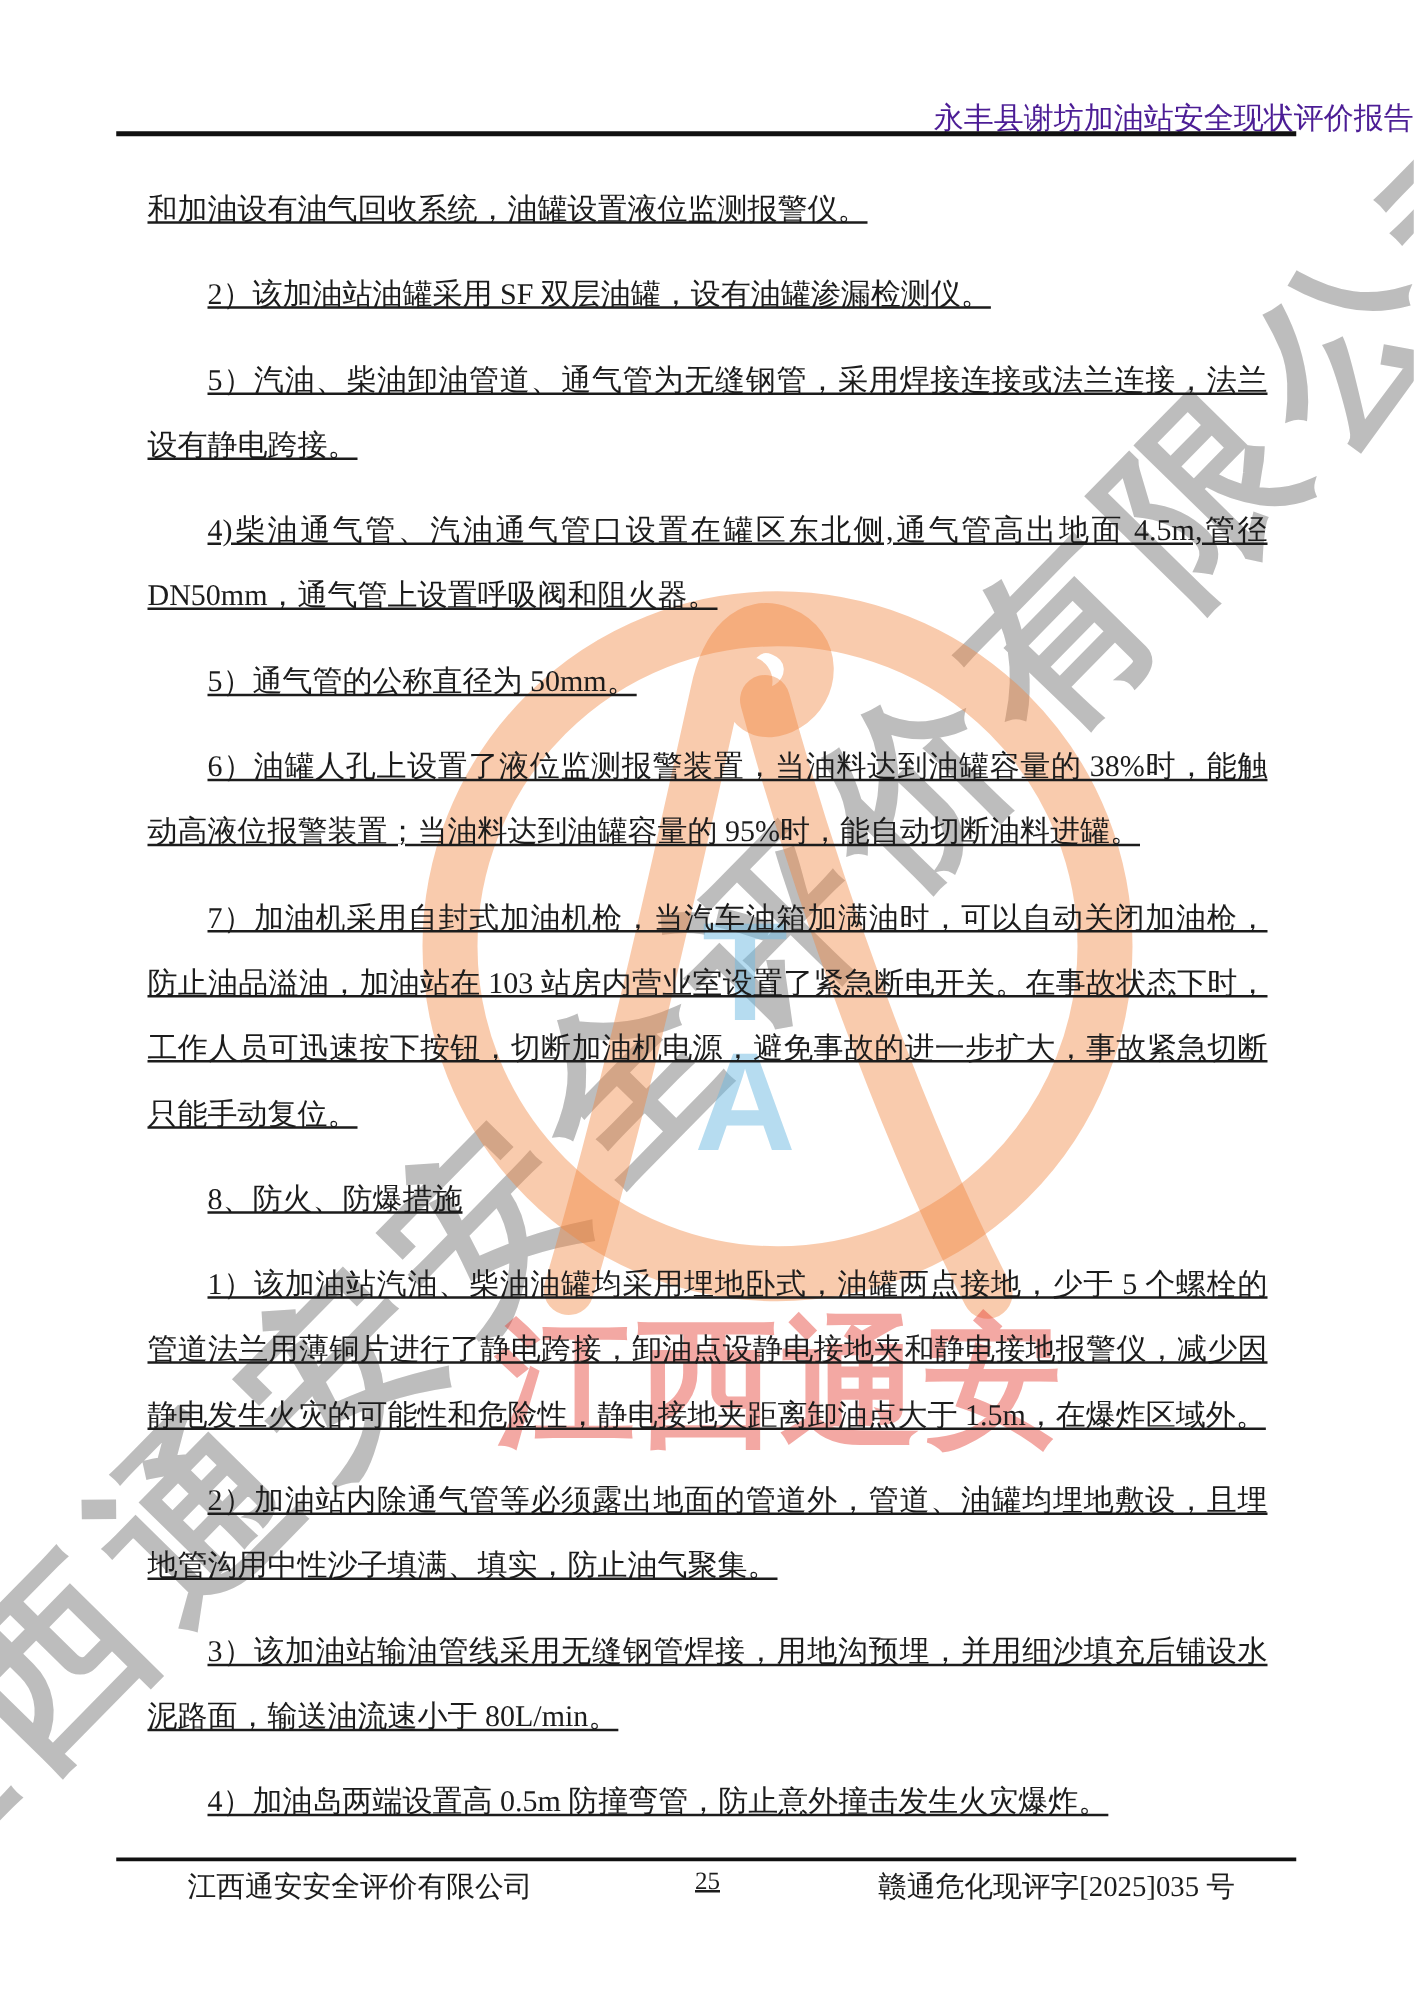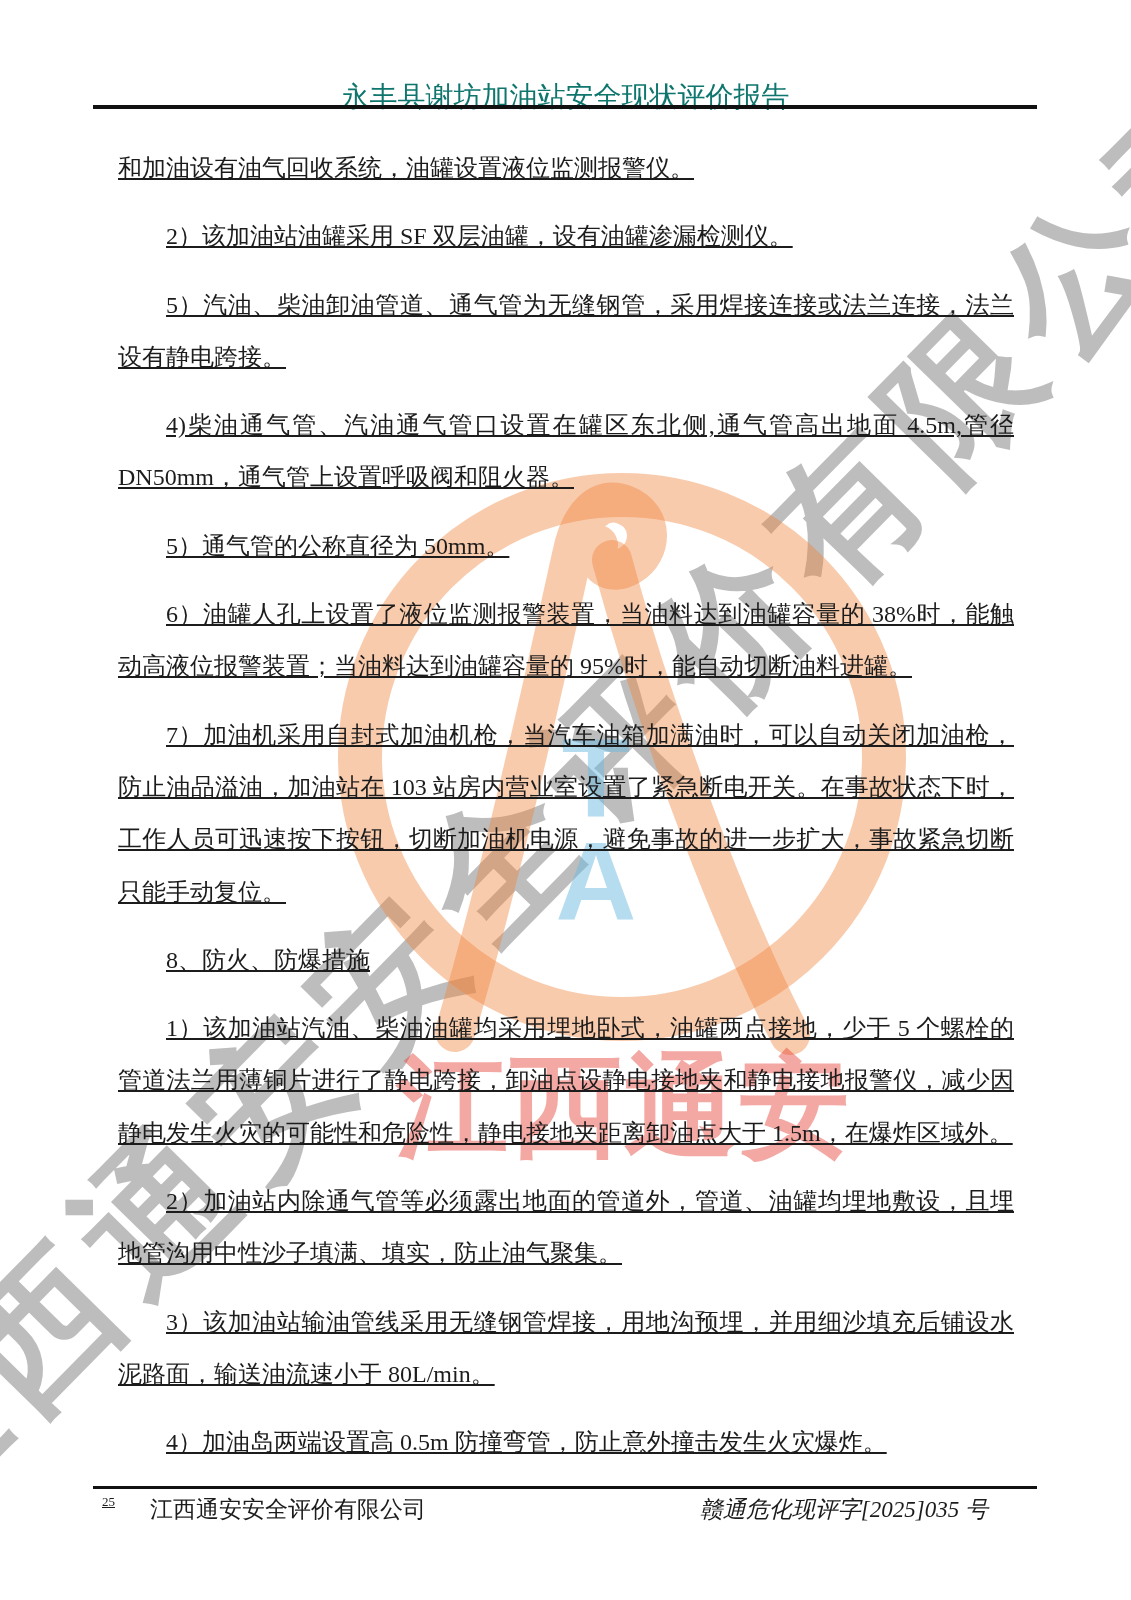--- a/index.html
+++ b/index.html
@@ -1,22 +1,22 @@
 <!DOCTYPE html>
 <html><head>
 <meta charset="utf-8">
 <style>
   html, body { margin: 0; padding: 0; }
   body { width: 1131px; height: 1600px; background: #ffffff; position: relative; overflow: hidden;
          font-family: "Liberation Serif", "DejaVu Serif", serif; color: #1c1c1c; }
   .page { position: absolute; inset: 0; width: 1131px; height: 1600px; background: #ffffff; }
 
   
-  .header-title { position: absolute; top: 78px; left: 0; width: 100%; text-align: center;
-                  font-size: 28px; color: #0f766e; z-index: 3; }
+  .header-title { position: absolute; top: 78px; left: 0; width: 100%; text-align: right;
+                  font-size: 24px; color: #4c1d95; z-index: 3; }
   .header-rule { position: absolute; top: 105px; left: 93px; width: 944px; height: 4px;
                  background: #111; z-index: 3; }
 
   
   .wm { position: absolute; z-index: 1; pointer-events: none; }
   .wm-ring-svg { left: 300px; top: 440px; width: 660px; height: 650px; }
   .wm-blue { left: 538px; top: 726px; width: 116px; text-align: center;
              font-family: "Liberation Sans", sans-serif; font-weight: bold;
              font-size: 112px; line-height: 104px; color: rgba(110,185,225,0.50); }
   .wm-blue span { display: block; }
@@ -32,22 +32,22 @@
                 text-justify: inter-character; text-decoration: underline; }
   .doc-body p.indent { text-indent: 2em; }
 
   
   .footer-rule { position: absolute; top: 1486px; left: 93px; width: 944px; height: 3px;
                  background: #111; z-index: 3; }
   .footer-row { position: absolute; top: 1494px; left: 102px; width: 928px; z-index: 3;
                 display: flex; justify-content: space-between; align-items: baseline;
                 font-size: 23px; color: #1c1c1c; }
   .footer-company { text-align: left; padding-left: 48px; }
-  .footer-page { position: absolute; left: 0; width: 100%; text-align: left; font-size: 13px; text-decoration: underline; }
-  .footer-doc { text-align: center; padding-right: 42px; font-style: italic; }
+  .footer-page { position: absolute; left: 0; width: 100%; text-align: center; font-size: 20px; text-decoration: underline; }
+  .footer-doc { text-align: center; padding-right: 42px; }
 </style>
 </head>
 <body>
 
 <div class="page">
 
   <div class="wm wm-diagonal">江西通安安全评价有限公司</div>
 
   <svg class="wm wm-ring-svg" viewBox="0 0 660 650" xmlns="http://www.w3.org/2000/svg">
     <circle cx="322" cy="317" r="262" fill="none" stroke="rgba(240,130,60,0.42)" stroke-width="44"></circle>

